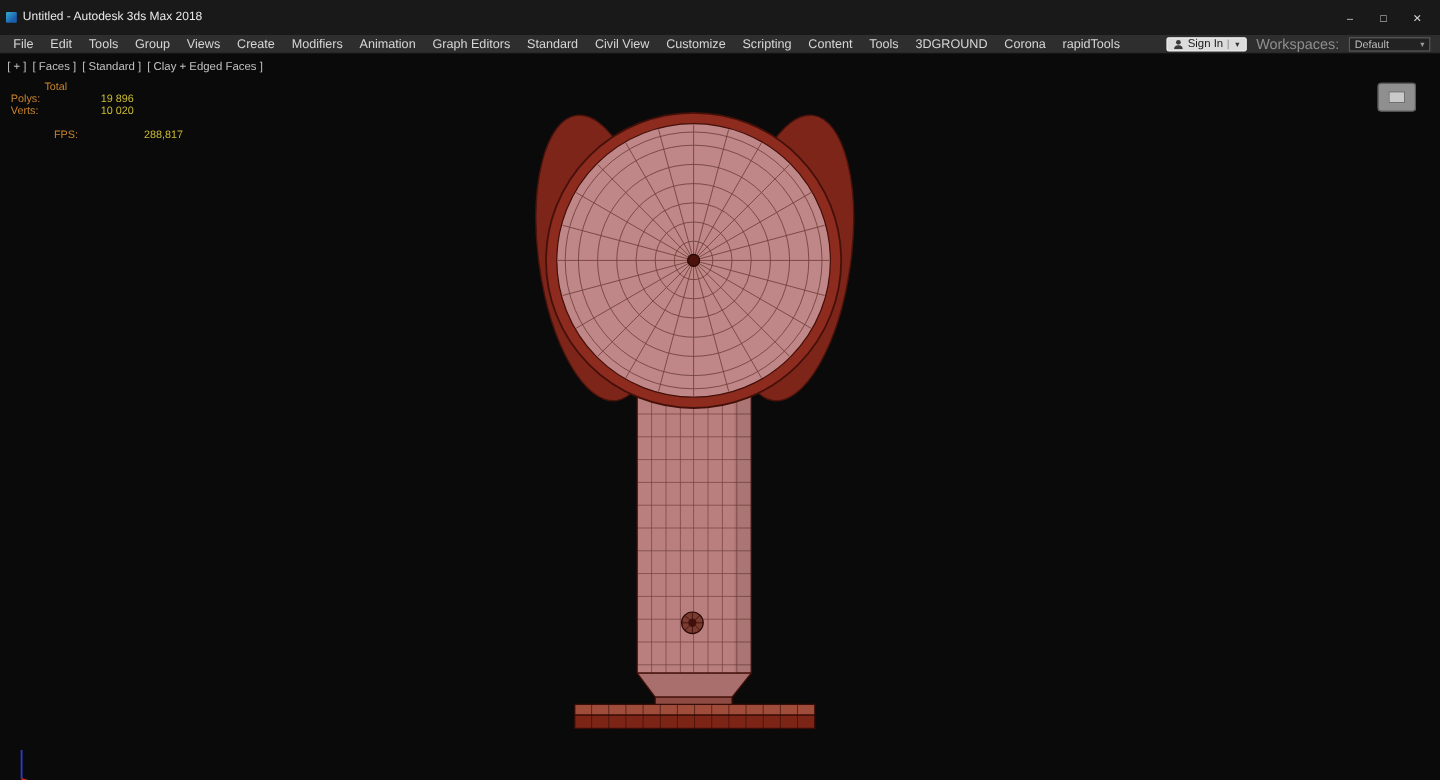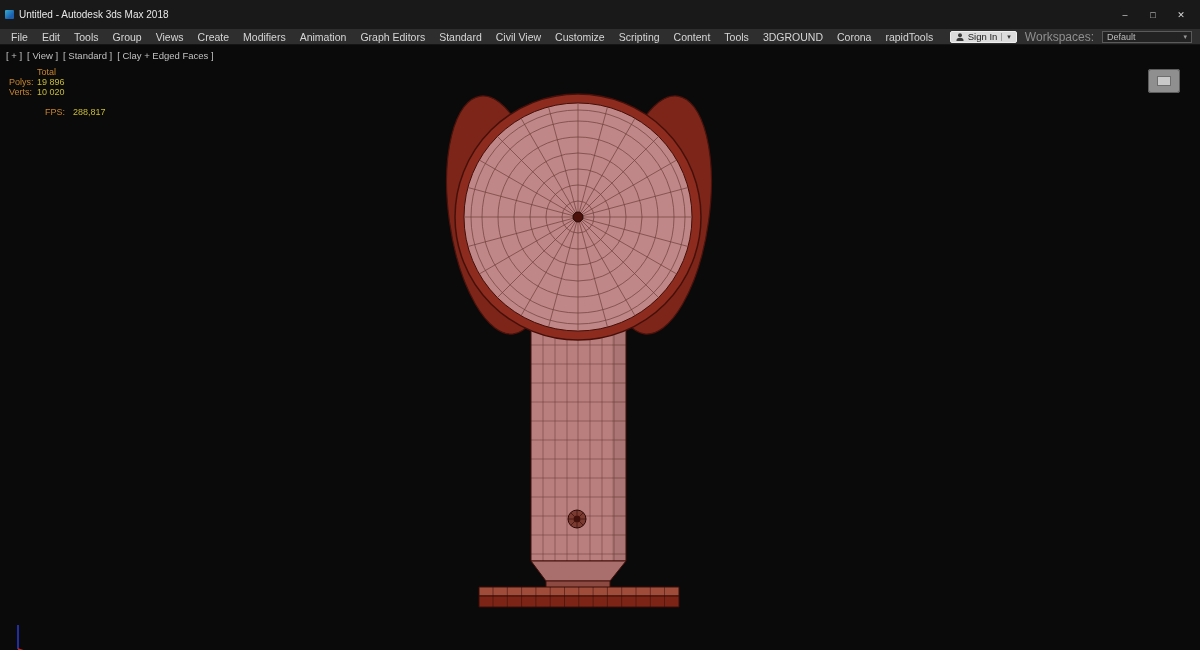--- a/index.html
+++ b/index.html
@@ -28,36 +28,36 @@
   .menu-item { padding:0 7px; cursor:default; }
   .mb-right { margin-left:auto; display:flex; align-items:center; gap:8px; padding-right:8px;text-align:right; }
   .signin {
     display:flex; align-items:center; gap:4px; background:#dcdcdc; color:#1a1a1a;
     border:1px solid #efefef; border-radius:2px; padding:0 5px; height:12px; font-size:9.5px;
   }
   .signin .caret { border-left:1px solid #9f9f9f; padding-left:5px; font-size:7px; color:#333; }
   .person { display:inline-block; }
   .ws-label { color:#8f8f8f; font-size:12px; }
   .ws-select {
-    width:90px; height:12px; background:#222; border:1px solid #5a5a5a; color:#bdbdbd;
+    width:68px; height:12px; background:#222; border:1px solid #5a5a5a; color:#bdbdbd;
     font-size:9px; display:flex; align-items:center; justify-content:space-between; padding:0 4px;
   }
   .ws-select .caret { font-size:7px; color:#9a9a9a; }
   
   .viewport { position:relative; height:619px; background:#0a0a0a; }
   svg.canvas { position:absolute; inset:0; width:100%; height:100%; display:block; }
   .vp-labels {
     position:absolute; top:5px; left:6px; display:flex; gap:5px;
     font-size:9.5px; color:#c2c2c2; z-index:2;
   }
   .vp-labels .vp-label { cursor:default; }
   .stats { position:absolute; top:22px; left:9px; z-index:2; font-size:9px; line-height:10px; }
   .stats .row { display:flex; }
   .stat-label { width:28px; color:#c8842d; }
-  .stat-value { color:#c9bb33; }
+  .stat-value { color:#c9bb33;margin-left:47px; }
   .total-row { padding-left:28px; color:#c8842d; }
   .fps-row { margin-top:10px;padding-left:36px; }
   .viewcube {
     position:absolute; top:24px; right:20px; width:32px; height:24px; z-index:2;
     background:#8f8f8f; border-radius:3px; display:flex; align-items:center; justify-content:center;
     box-shadow:0 0 0 1px #5c5c5c inset;
   }
   .viewcube-inner { width:14px; height:10px; background:#c9c9c9; border:1px solid #6e6e6e; }
 </style>
 </head>
@@ -216,21 +216,21 @@
     </g>
 
     <g stroke-width="1.5">
       <line x1="18" y1="634" x2="18" y2="610" stroke="#2b3bd6"></line>
       <line x1="18" y1="634" x2="40" y2="641" stroke="#c32a1e"></line>
     </g>
   </svg>
 
   <div class="vp-labels">
       <span class="vp-label">[ + ]</span>
-      <span class="vp-label">[ View ]</span>
+      <span class="vp-label">[ Faces ]</span>
       <span class="vp-label">[ Standard ]</span>
       <span class="vp-label">[ Clay + Edged Faces ]</span>
     </div>
 
   <div class="stats">
     <div class="row total-row">Total</div>
     <div class="row">
       <span class="stat-label">Polys:</span>
       <span class="stat-value">19 896</span>
     </div>

